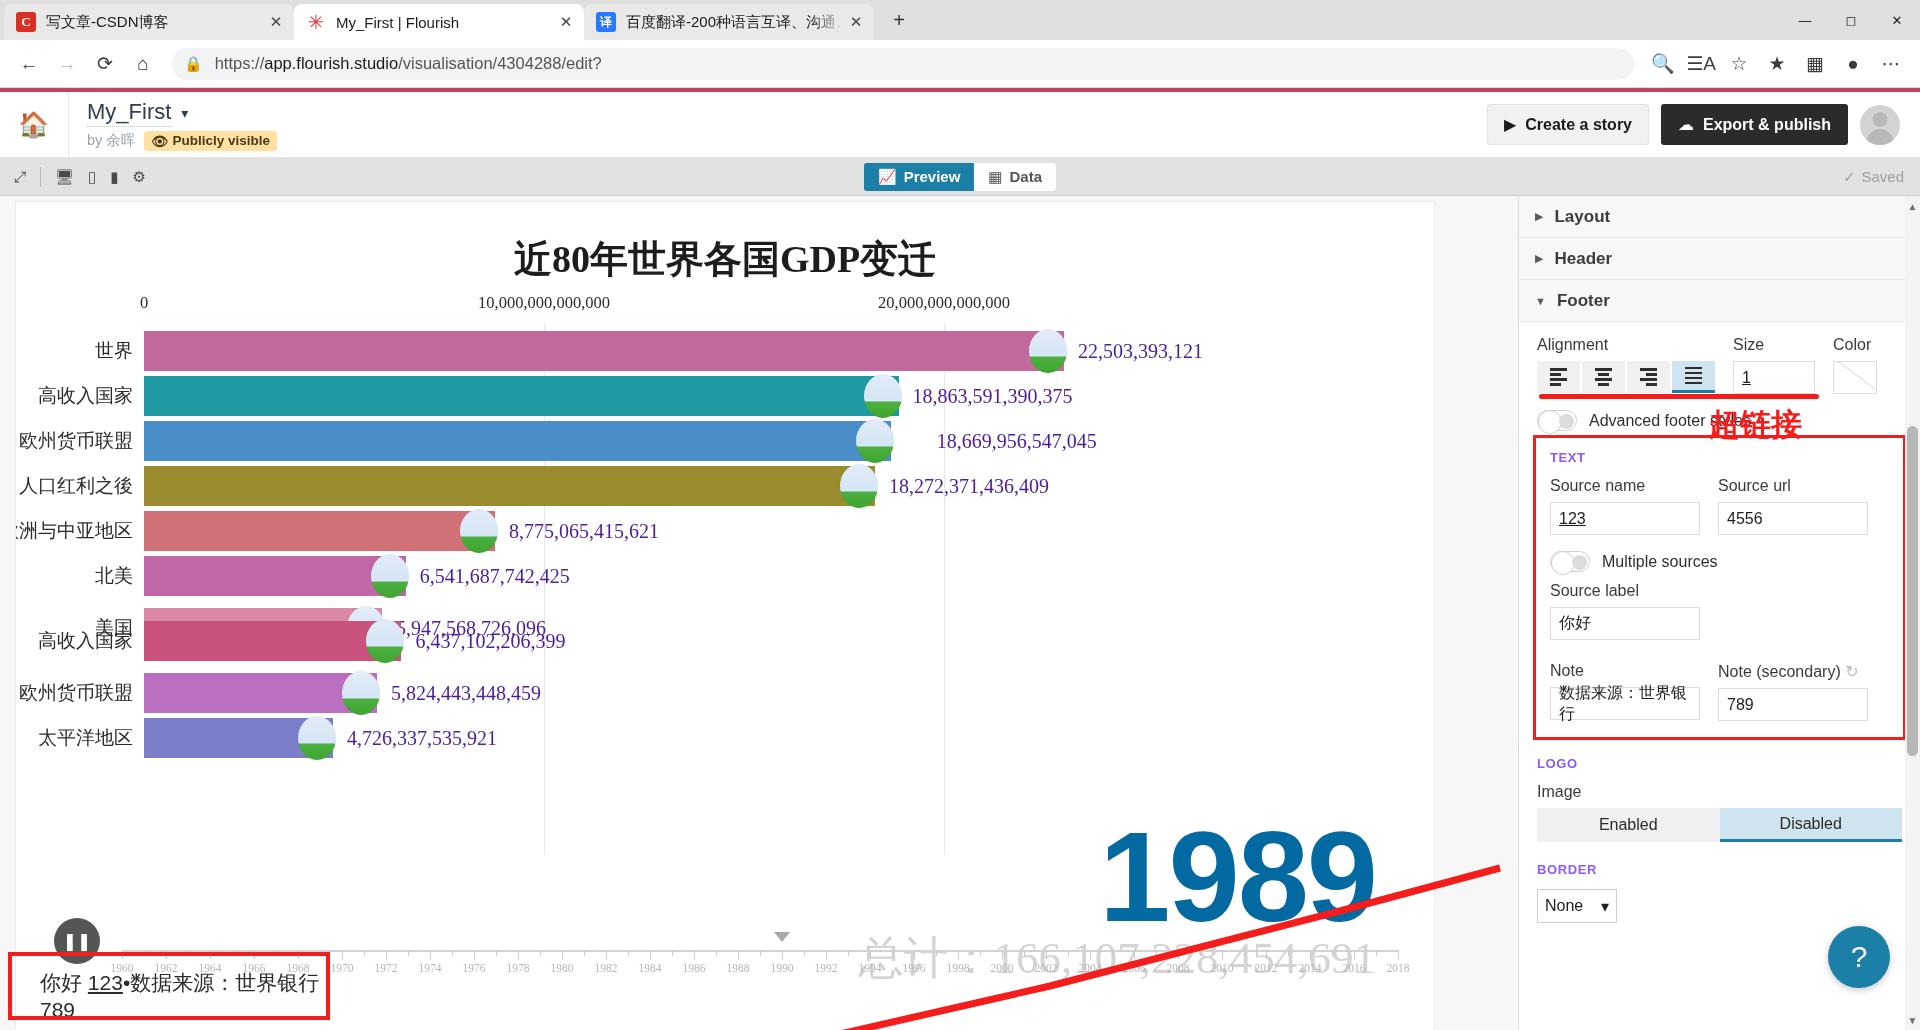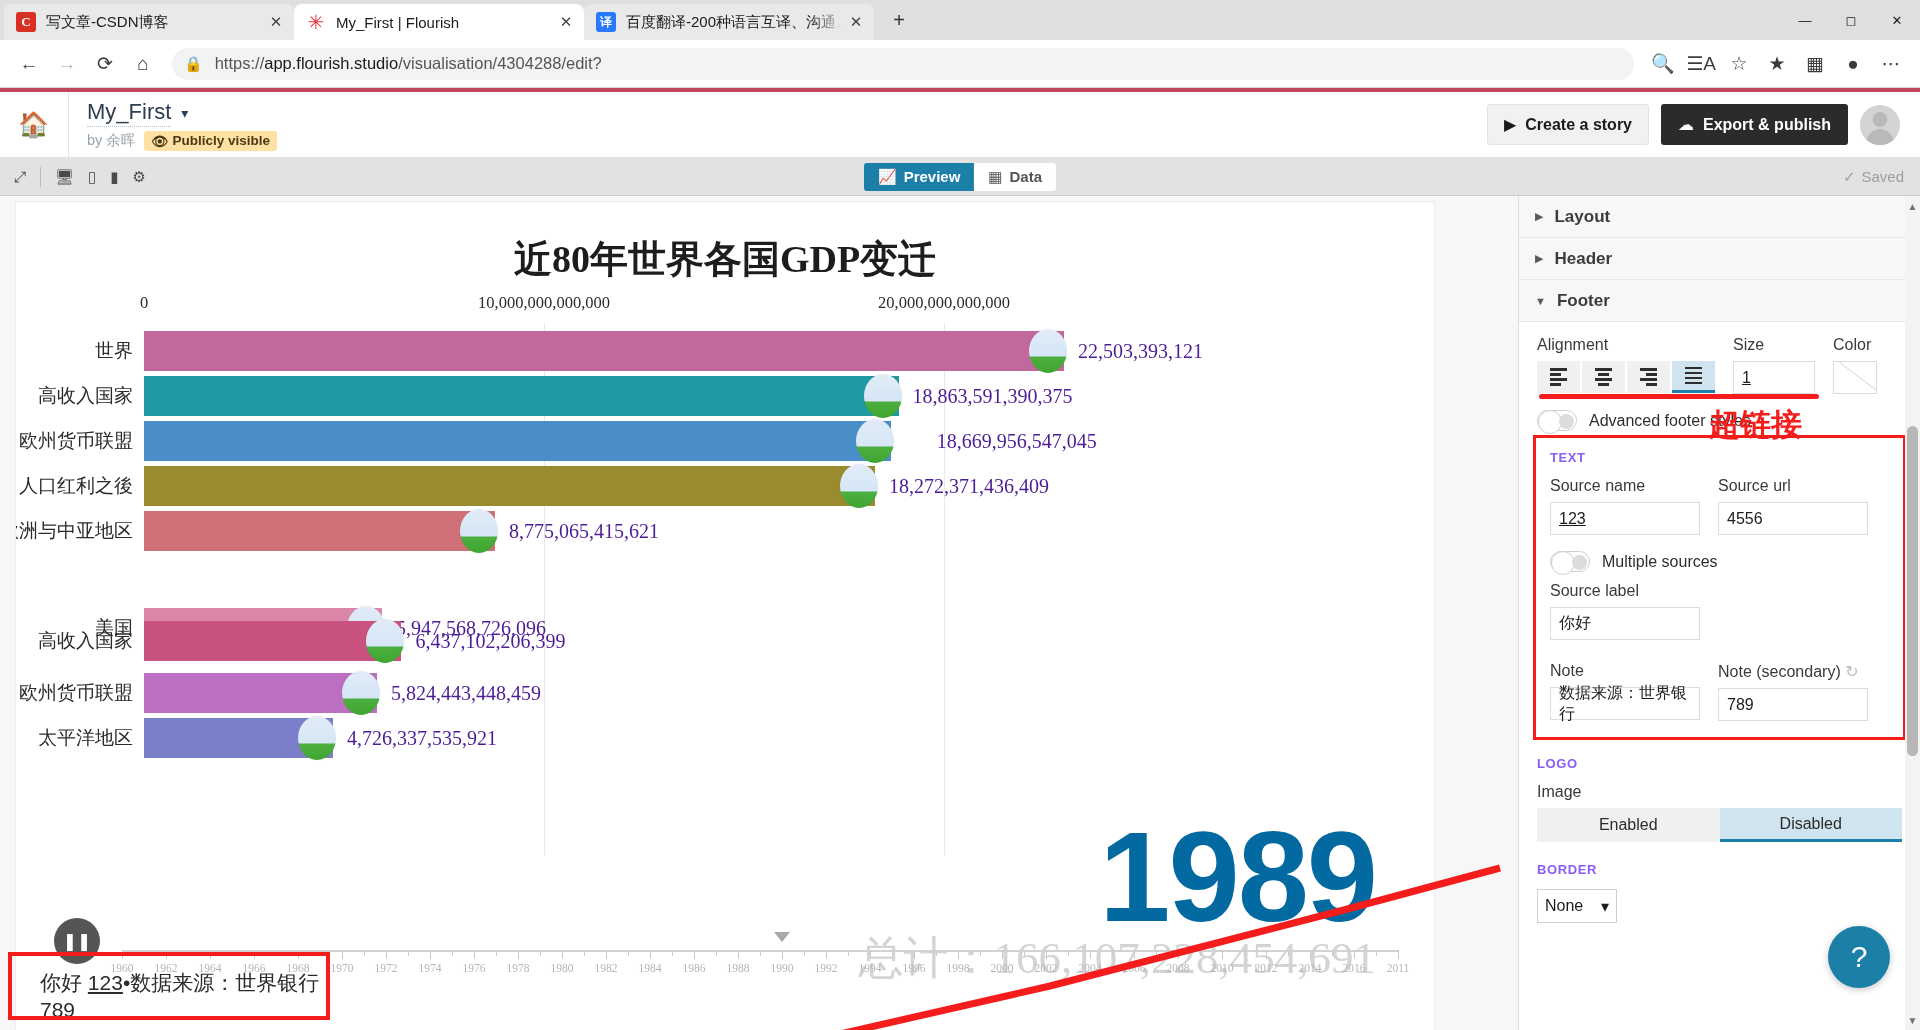--- a/index.html
+++ b/index.html
@@ -480,20 +480,28 @@
                 <div class="bar-flag" style="left: 714.895px;"></div>
                 <div class="bar-value" style="left: 744.895px;">18,272,371,436,409</div>
               </div>
             </div>
             <div class="bar-row" style="top: 188px; height: 40px;">
               <div class="bar-label" style="width: 128px;">欧洲与中亚地区</div>
               <div class="bar-track">
                 <div class="bar" style="width: 351.003px; background: rgb(208, 112, 119);"></div>
                 <div class="bar-flag" style="left: 335.003px;"></div>
                 <div class="bar-value" style="left: 365.003px;">8,775,065,415,621</div>
+              </div>
+            </div>
+            <div class="bar-row" style="top: 233px; height: 40px;">
+              <div class="bar-label" style="width: 128px;">北美</div>
+              <div class="bar-track">
+                <div class="bar" style="width: 261.668px; background: rgb(193, 103, 168);"></div>
+                <div class="bar-flag" style="left: 245.668px;"></div>
+                <div class="bar-value" style="left: 275.668px;">6,541,687,742,425</div>
               </div>
             </div>
             <div class="bar-row" style="top: 285px; height: 40px;">
               <div class="bar-label" style="width: 128px;">美国</div>
               <div class="bar-track">
                 <div class="bar" style="width: 237.903px; background: rgb(208, 95, 140); opacity: 0.75;"></div>
                 <div class="bar-flag" style="left: 221.903px;"></div>
                 <div class="bar-value" style="left: 251.903px;">5,947,568,726,096</div>
               </div>
             </div>
@@ -582,21 +590,21 @@
             <div class="tl-lbl" style="left: 82.7586%;">2008</div>
             <div class="tl-tick" style="left: 86.2069%;"></div>
             <div class="tl-lbl" style="left: 86.2069%;">2010</div>
             <div class="tl-tick" style="left: 89.6552%;"></div>
             <div class="tl-lbl" style="left: 89.6552%;">2012</div>
             <div class="tl-tick" style="left: 93.1034%;"></div>
             <div class="tl-lbl" style="left: 93.1034%;">2014</div>
             <div class="tl-tick" style="left: 96.5517%;"></div>
             <div class="tl-lbl" style="left: 96.5517%;">2016</div>
             <div class="tl-tick" style="left: 100%;"></div>
-            <div class="tl-lbl" style="left: 100%;">2011</div>
+            <div class="tl-lbl" style="left: 100%;">2018</div>
             <div class="tl-tick" style="left: 0%; height: 6px;"></div>
             <div class="tl-tick" style="left: 1.72414%; height: 6px;"></div>
             <div class="tl-tick" style="left: 3.44828%; height: 6px;"></div>
             <div class="tl-tick" style="left: 5.17241%; height: 6px;"></div>
             <div class="tl-tick" style="left: 6.89655%; height: 6px;"></div>
             <div class="tl-tick" style="left: 8.62069%; height: 6px;"></div>
             <div class="tl-tick" style="left: 10.3448%; height: 6px;"></div>
             <div class="tl-tick" style="left: 12.069%; height: 6px;"></div>
             <div class="tl-tick" style="left: 13.7931%; height: 6px;"></div>
             <div class="tl-tick" style="left: 15.5172%; height: 6px;"></div>

